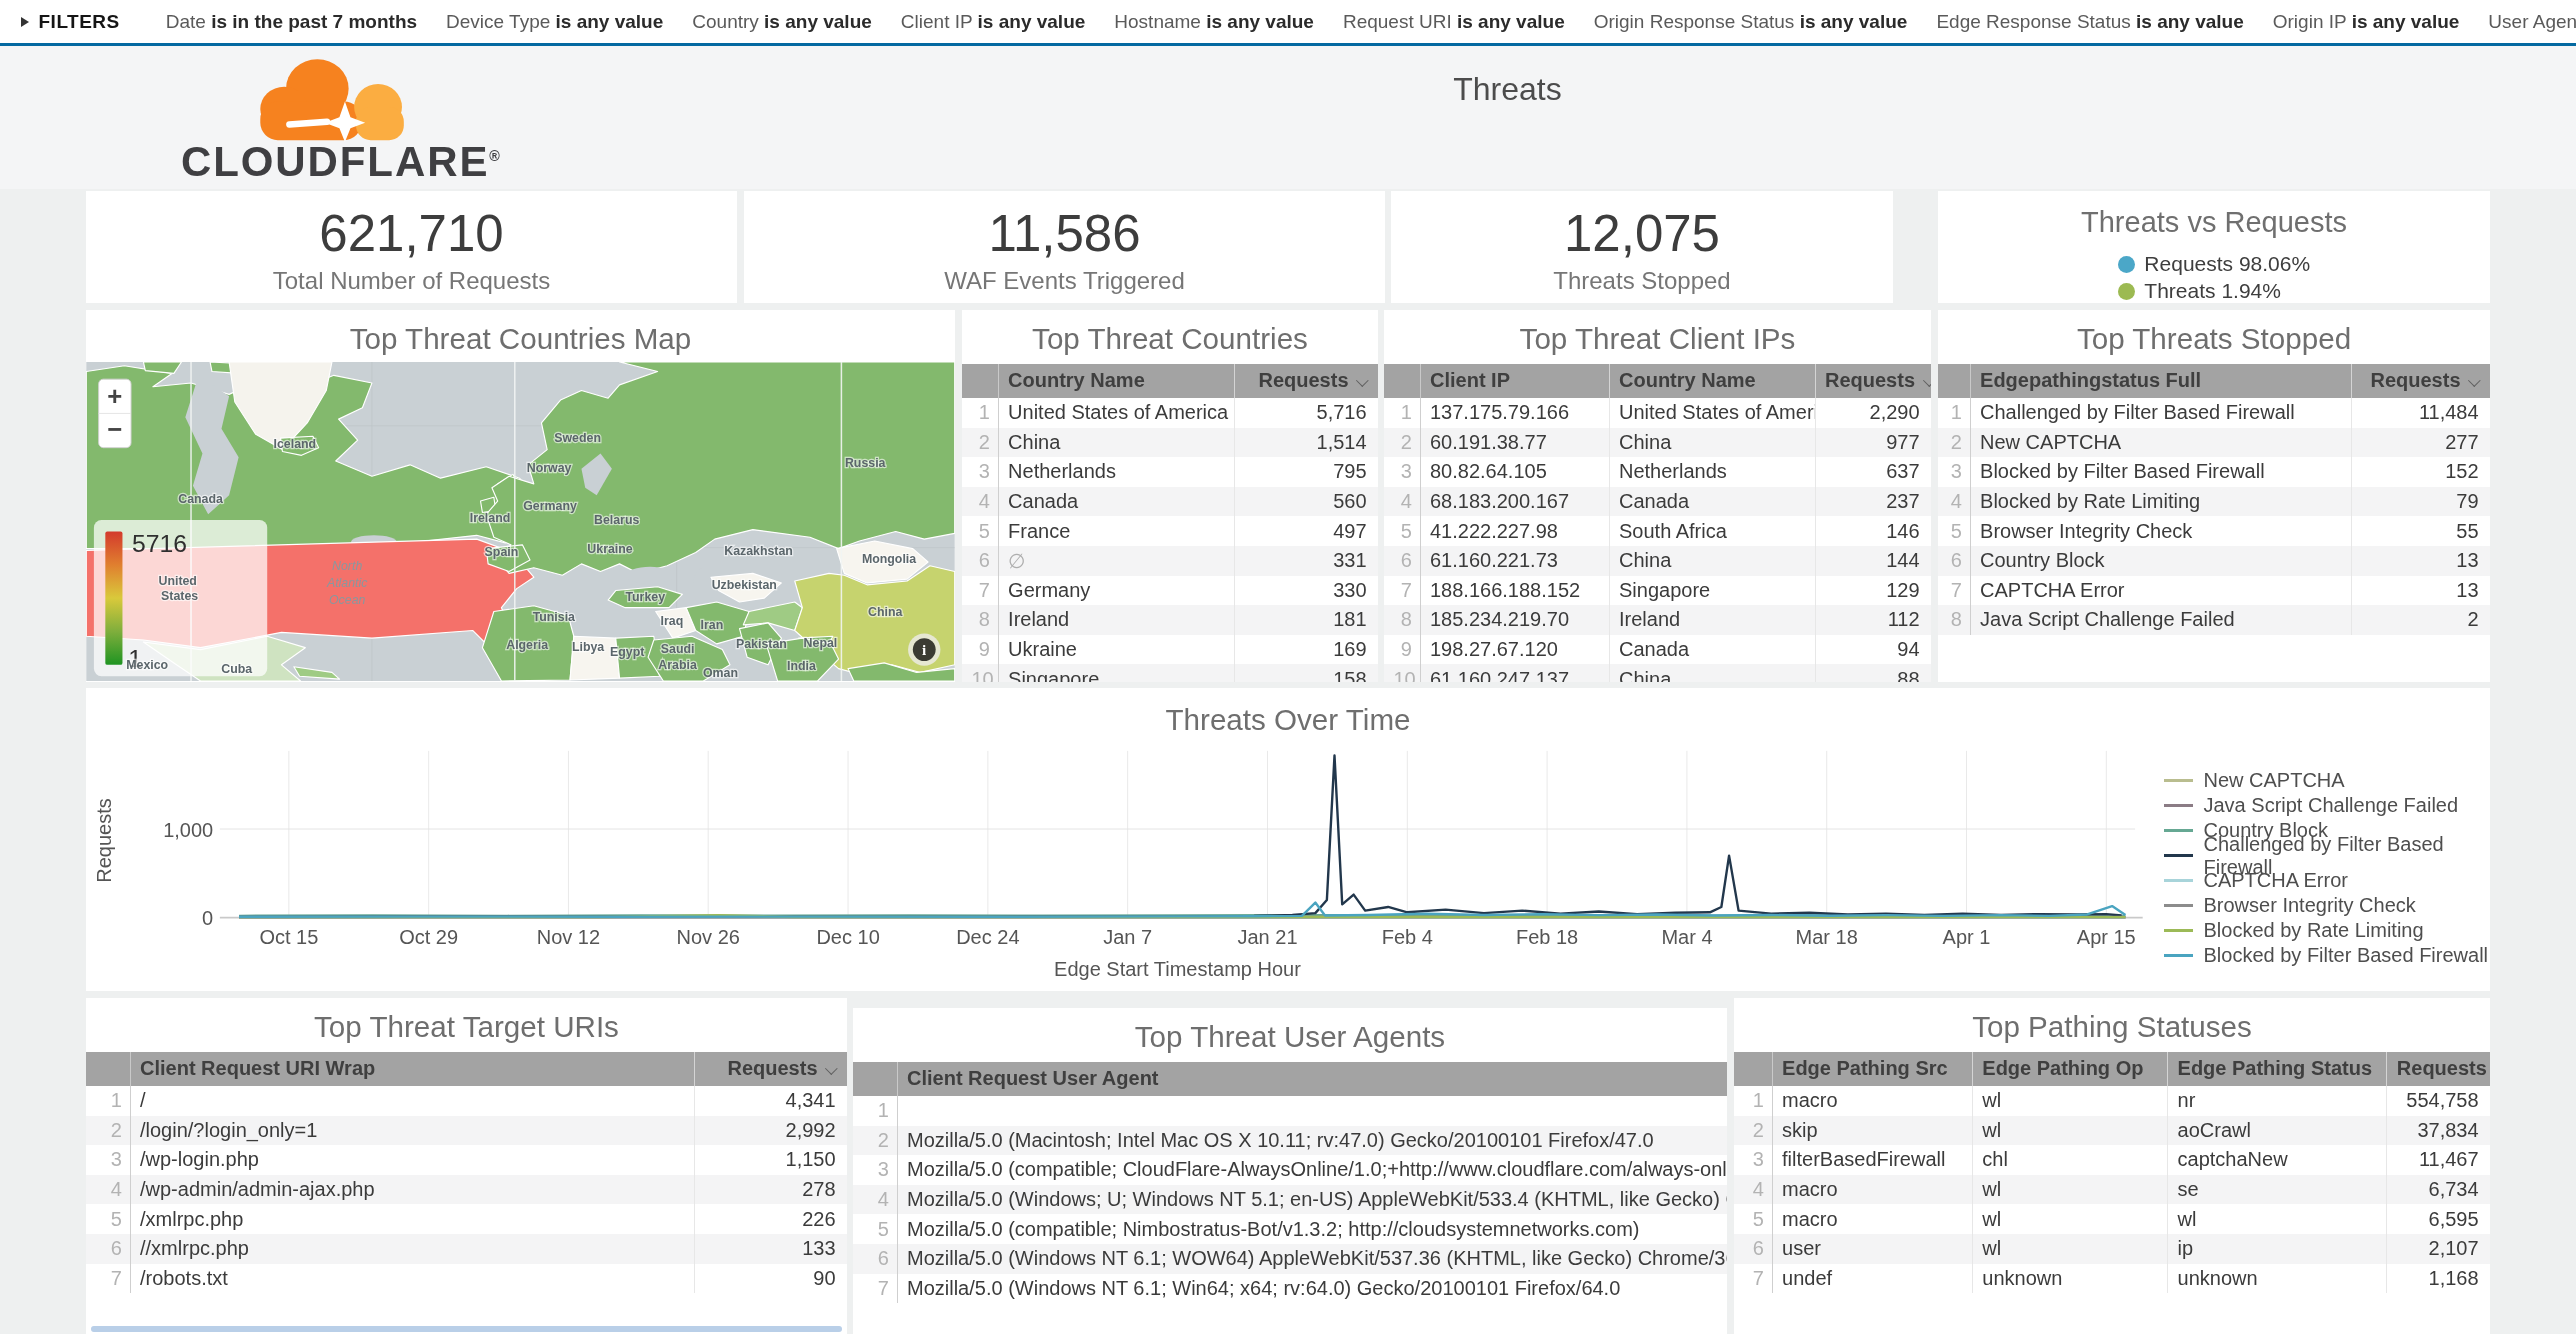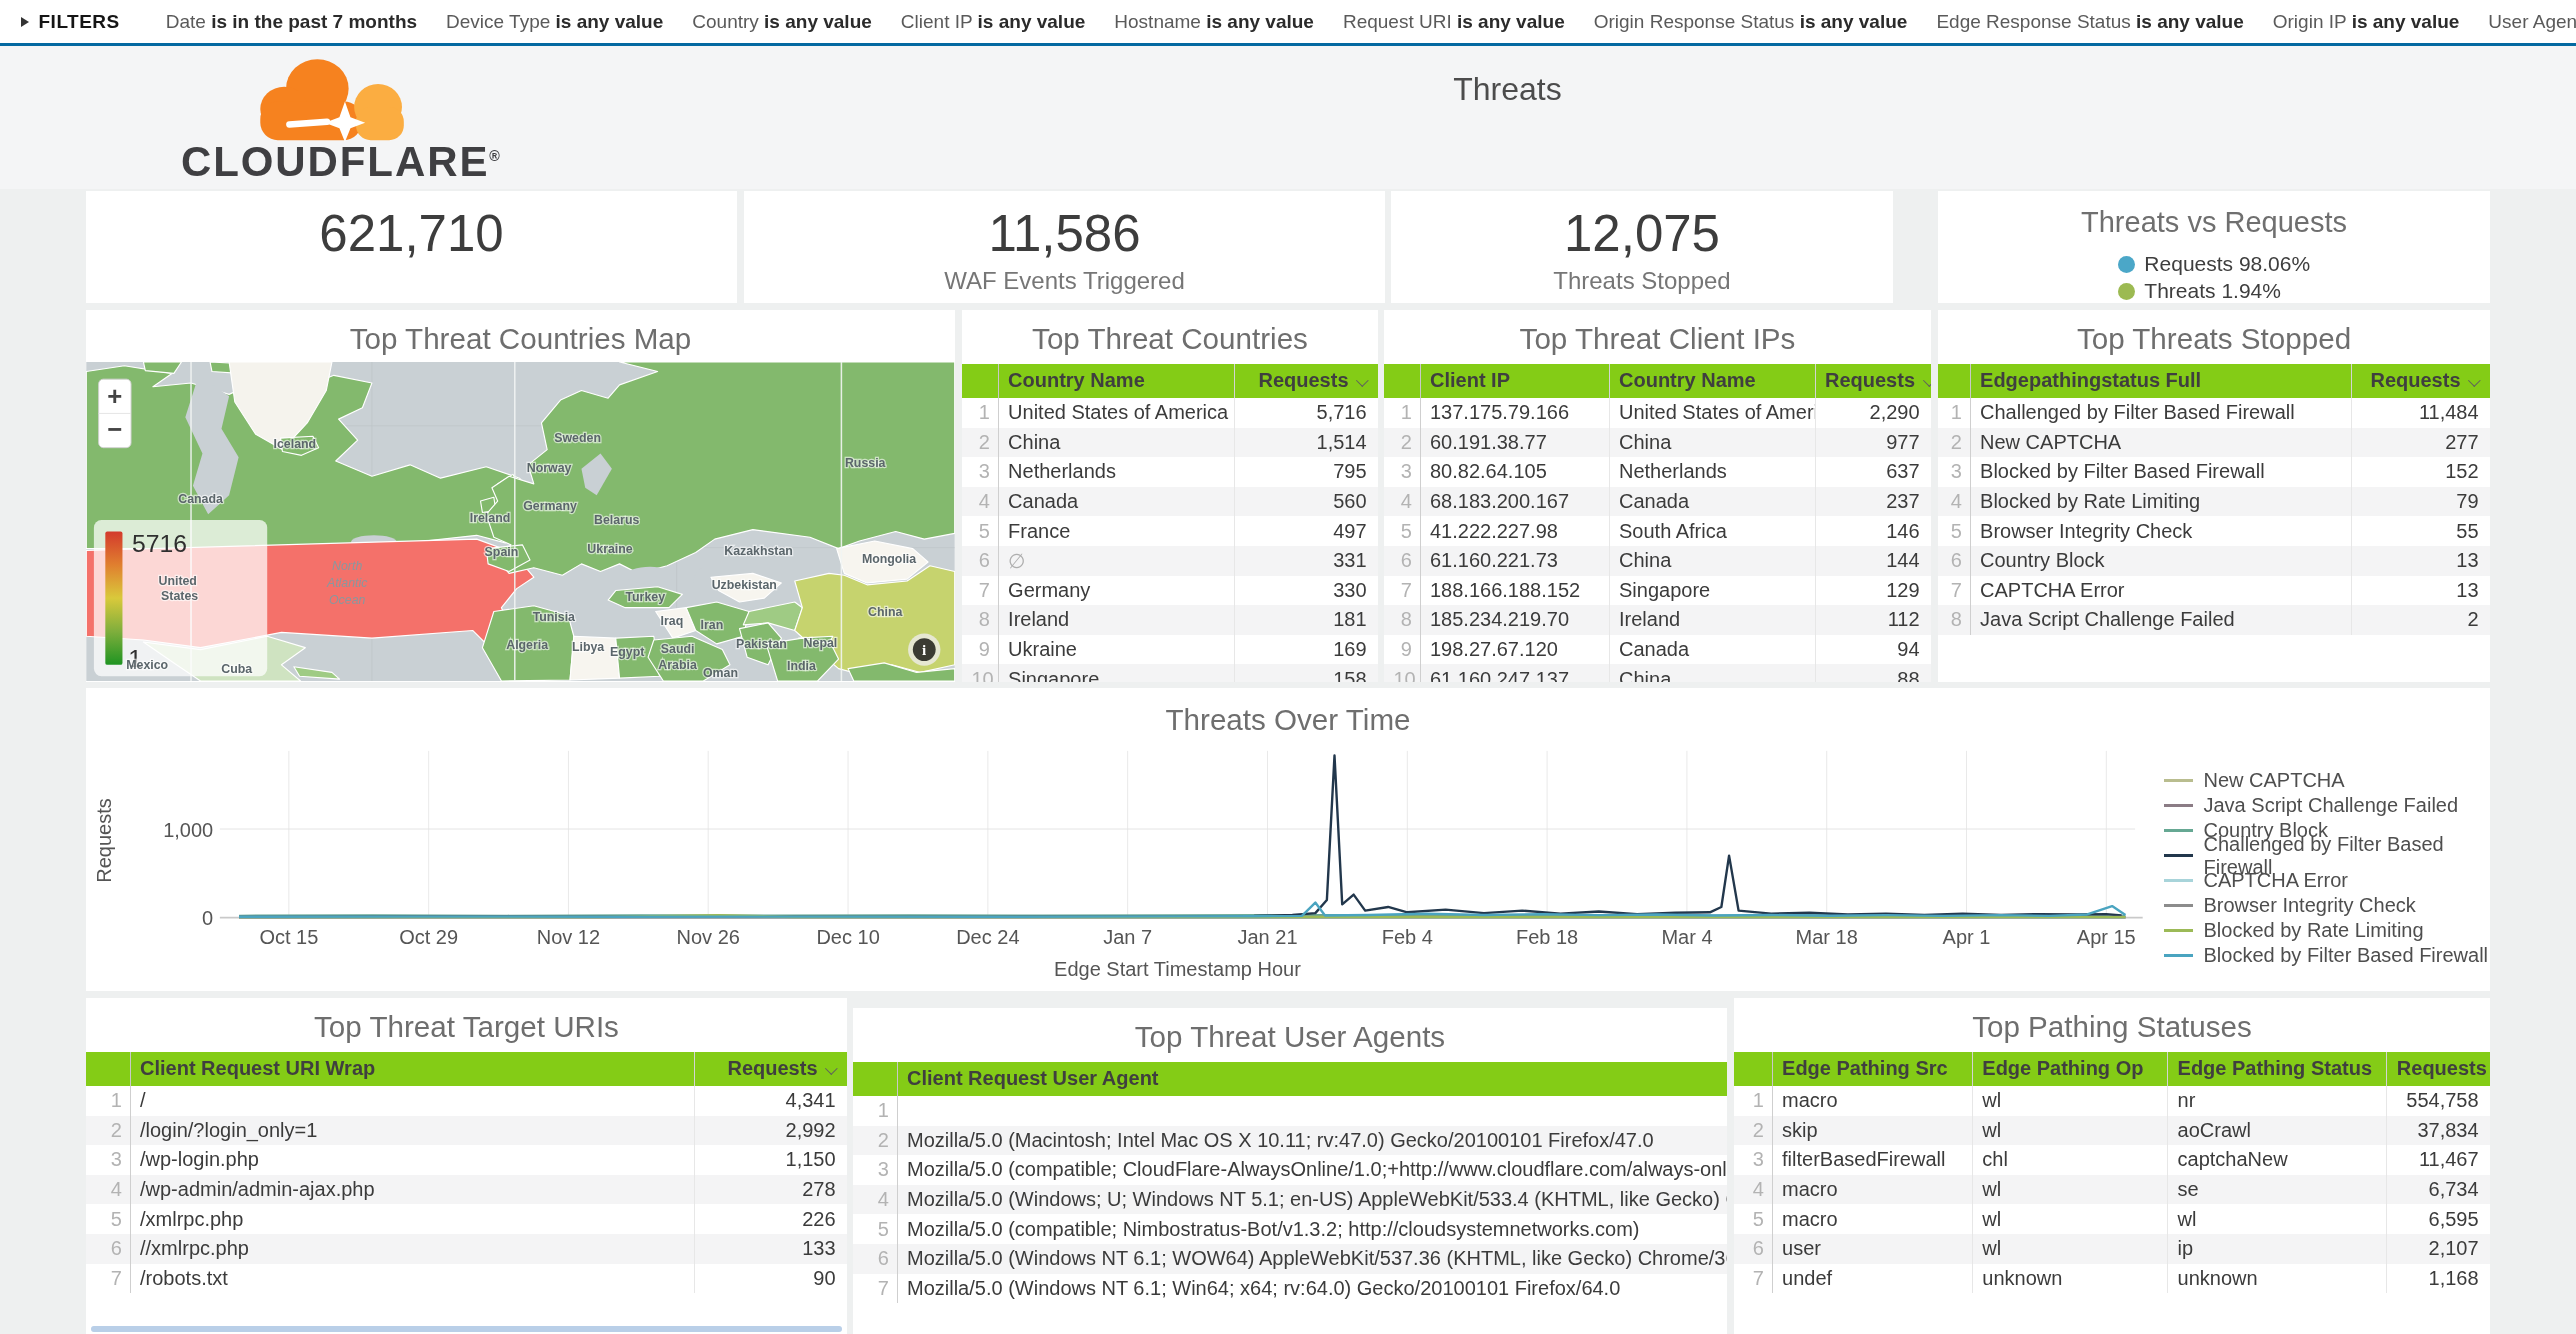--- a/index.html
+++ b/index.html
@@ -45,21 +45,21 @@
   .panel-countries{ left:962px; top:310px; width:416px; height:372px; }
   .panel-ips      { left:1384px; top:310px; width:547px; height:372px; }
   .panel-stopped  { left:1938px; top:310px; width:552px; height:372px; }
   .panel-chart    { left:86px;   top:688px; width:2404px; height:303px; }
   .panel-uris     { left:86px;   top:998px; width:761px; height:337px; }
   .panel-agents   { left:853px;  top:1008px; width:874px; height:417px; }
   .panel-pathing  { left:1734px; top:998px; width:756px; height:337px; }
 
   
   table { border-collapse:collapse; width:100%; table-layout:fixed; }
-  thead th { background:#84cc16; font-weight:bold; text-align:left; font-size:20px; color:#3f3f3f;
+  thead th { background:#a3a3a3; font-weight:bold; text-align:left; font-size:20px; color:#3f3f3f;
     height:34px; padding:0 9.5px; border-left:1px solid #d4d4d4; white-space:nowrap; overflow:hidden; }
   thead th.idx { border-left:none; border-right:1px solid #c9c9c9; }
   tbody td { height:29.6px; font-size:20px; color:#3b3b3b; padding:0 11.4px 0 9.5px;
     border-left:1px solid #e7e7e7; white-space:nowrap; overflow:hidden; }
   tbody td.idx { text-align:right; color:#b3b3b3; padding-right:7.6px; border-left:none; border-right:1px solid #cfcfcf; }
   tbody tr:nth-child(even) { background:#f4f4f5; }
   th.col-right, td.col-right { text-align:right; }
   td.null { color:#aeaeae; }
   .chev { display:inline-block; width:11.4px; height:11.4px; margin-left:8.6px; position:relative; }
   .chev::before { content:""; position:absolute; left:1px; top:0; width:7.6px; height:7.6px;
@@ -119,20 +119,21 @@
     </svg>
     <div class="brand"><span>CLOUDFLARE</span><sup>®</sup></div>
   </div>
   <div class="band-titles">
     <div class="page-title">Threats</div>
   </div>
 </div>
 
 <div class="tile tile1">
   <div class="tile-value">621,710</div>
+  <div class="tile-label">Total Number of Requests</div>
 </div>
 <div class="tile tile2">
   <div class="tile-value">11,586</div>
   <div class="tile-label">WAF Events Triggered</div>
 </div>
 <div class="tile tile3">
   <div class="tile-value">12,075</div>
   <div class="tile-label">Threats Stopped</div>
 </div>
 <div class="tile tile4">

